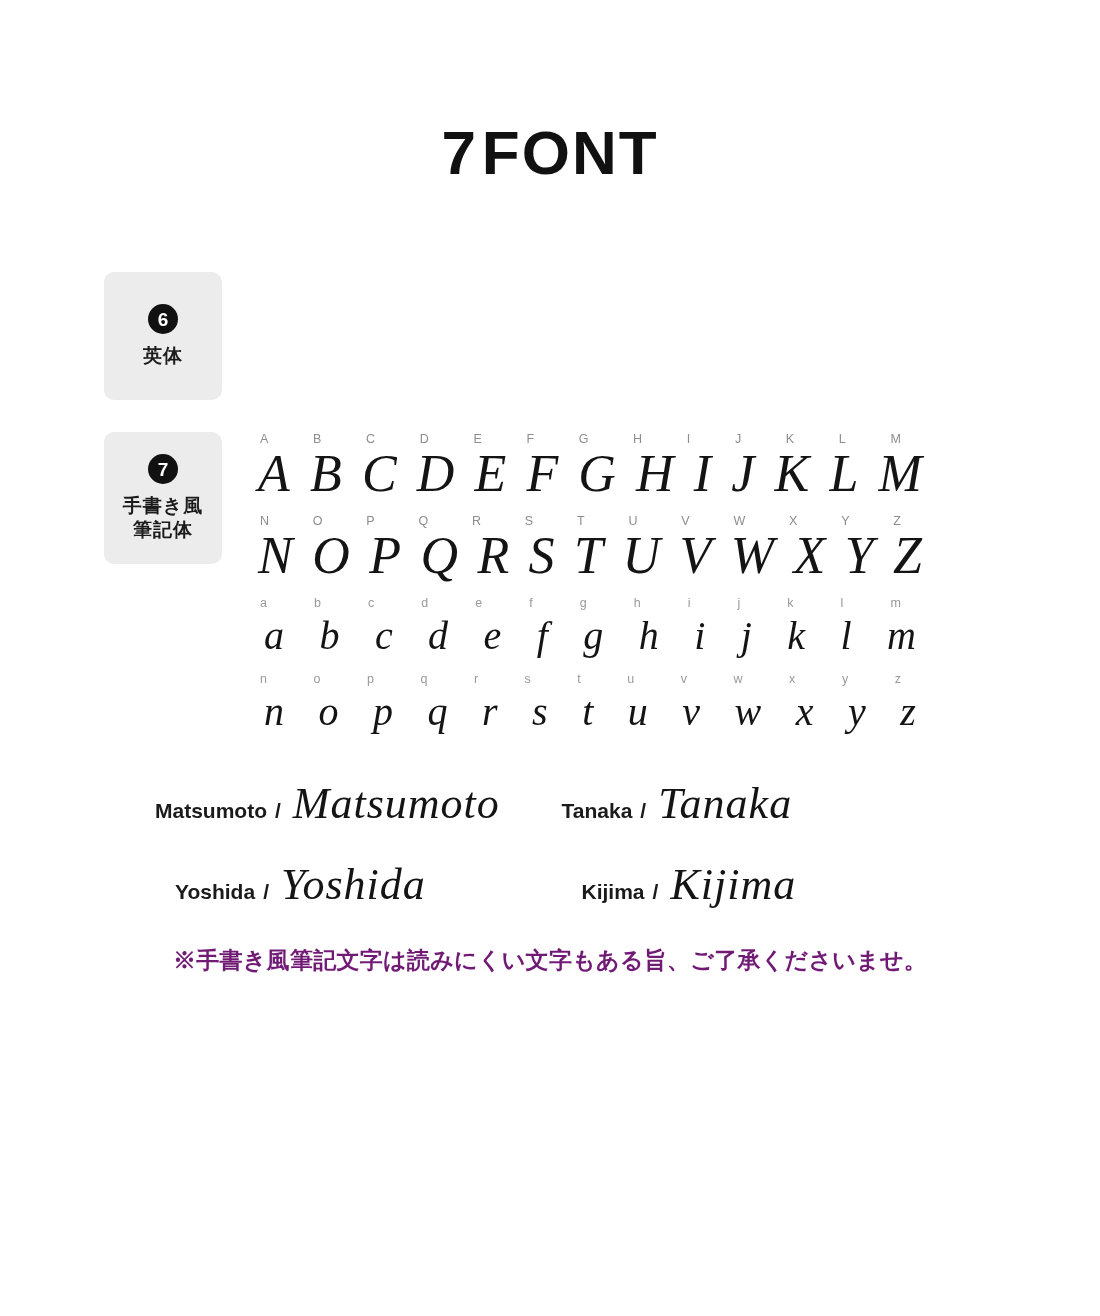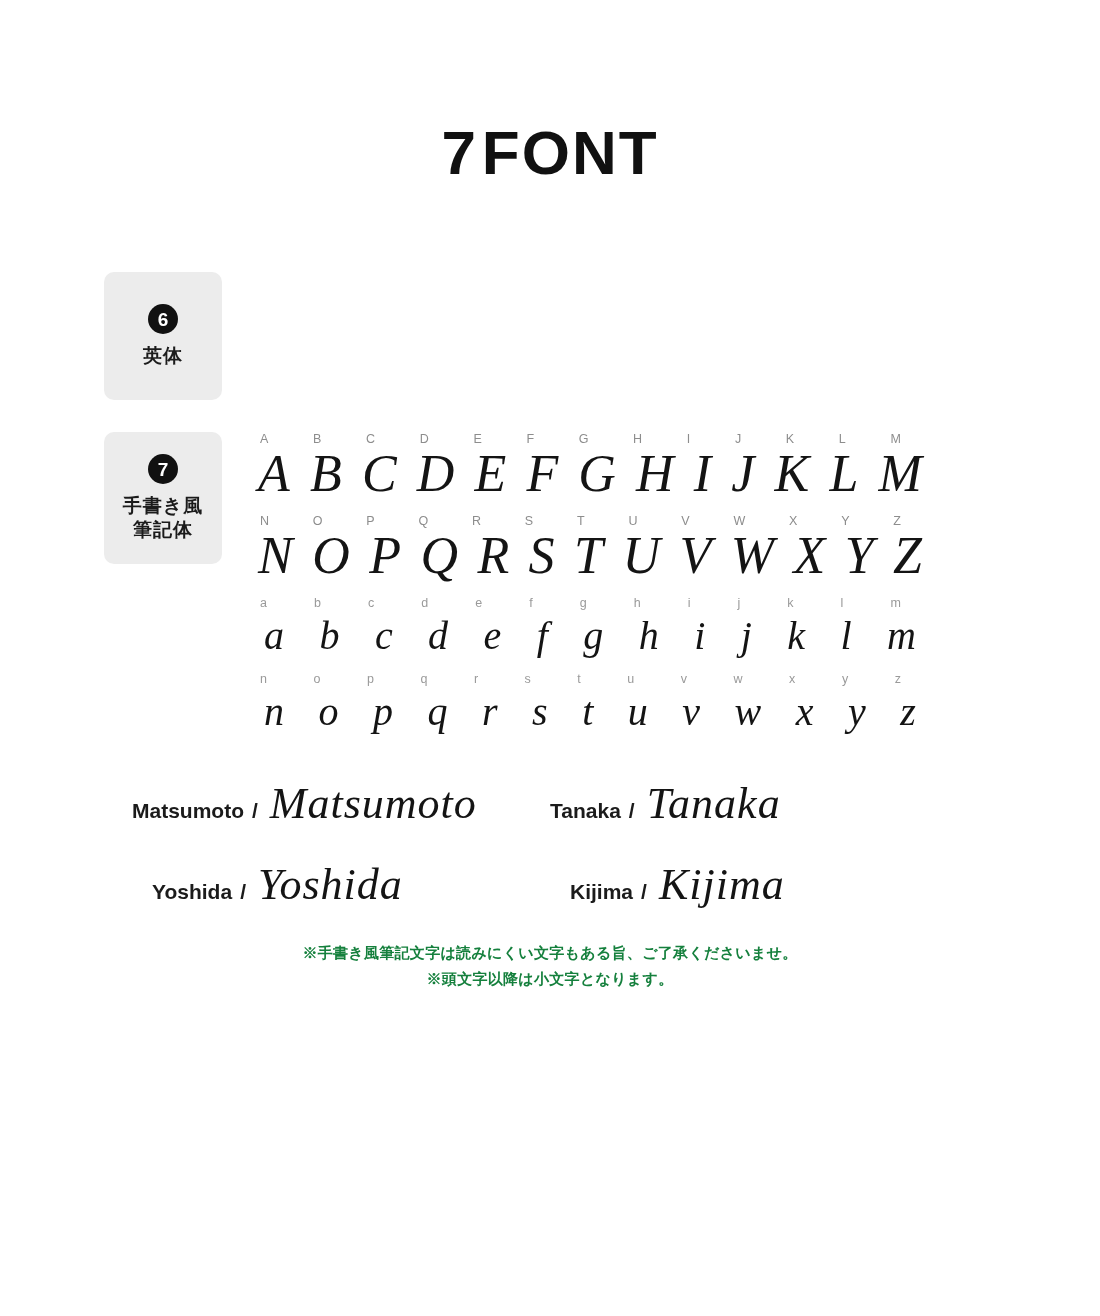--- a/index.html
+++ b/index.html
@@ -174,20 +174,21 @@
   .names {
     margin-top: 30px;
     padding-left: 132px;
     width: 968px;
     box-sizing: border-box;
   }
   .name-row {
     display: flex;
     align-items: flex-start;
     margin-bottom: 30px;
+    margin-left: 23px;
   }
   .name-cell {
     display: flex;
     align-items: baseline;
     width: 480px;
     box-sizing: border-box;
   }
   .name-cell.indent {
     padding-left: 20px;
   }
@@ -212,23 +213,23 @@
     white-space: nowrap;
     letter-spacing: 1px;
   }
 
   
   .notes {
     margin-top: 30px;
     text-align: center;
   }
   .note {
-    font-size: 15px;
-    font-weight: bold;
-    color: #15803d;
+    font-size: 23px;
+    font-weight: bold;
+    color: #701a75;
     letter-spacing: 0.3px;
     line-height: 1.75;
     font-family: "Liberation Sans", sans-serif;
   }
 </style>
 </head>
 <body>
 
 <div class="page">
 
@@ -411,16 +412,15 @@
       <div class="name-cell indent">
         <span class="name-plain">Kijima</span>
         <span class="slash">/</span>
         <span class="name-script">Kijima</span>
       </div>
     </div>
   </div>
 
   <div class="notes">
     <div class="note">※手書き風筆記文字は読みにくい文字もある旨、ご了承くださいませ。</div>
-    <div class="note">※頭文字以降は小文字となります。</div>
   </div>
 
 </div>
 
 </body></html>

